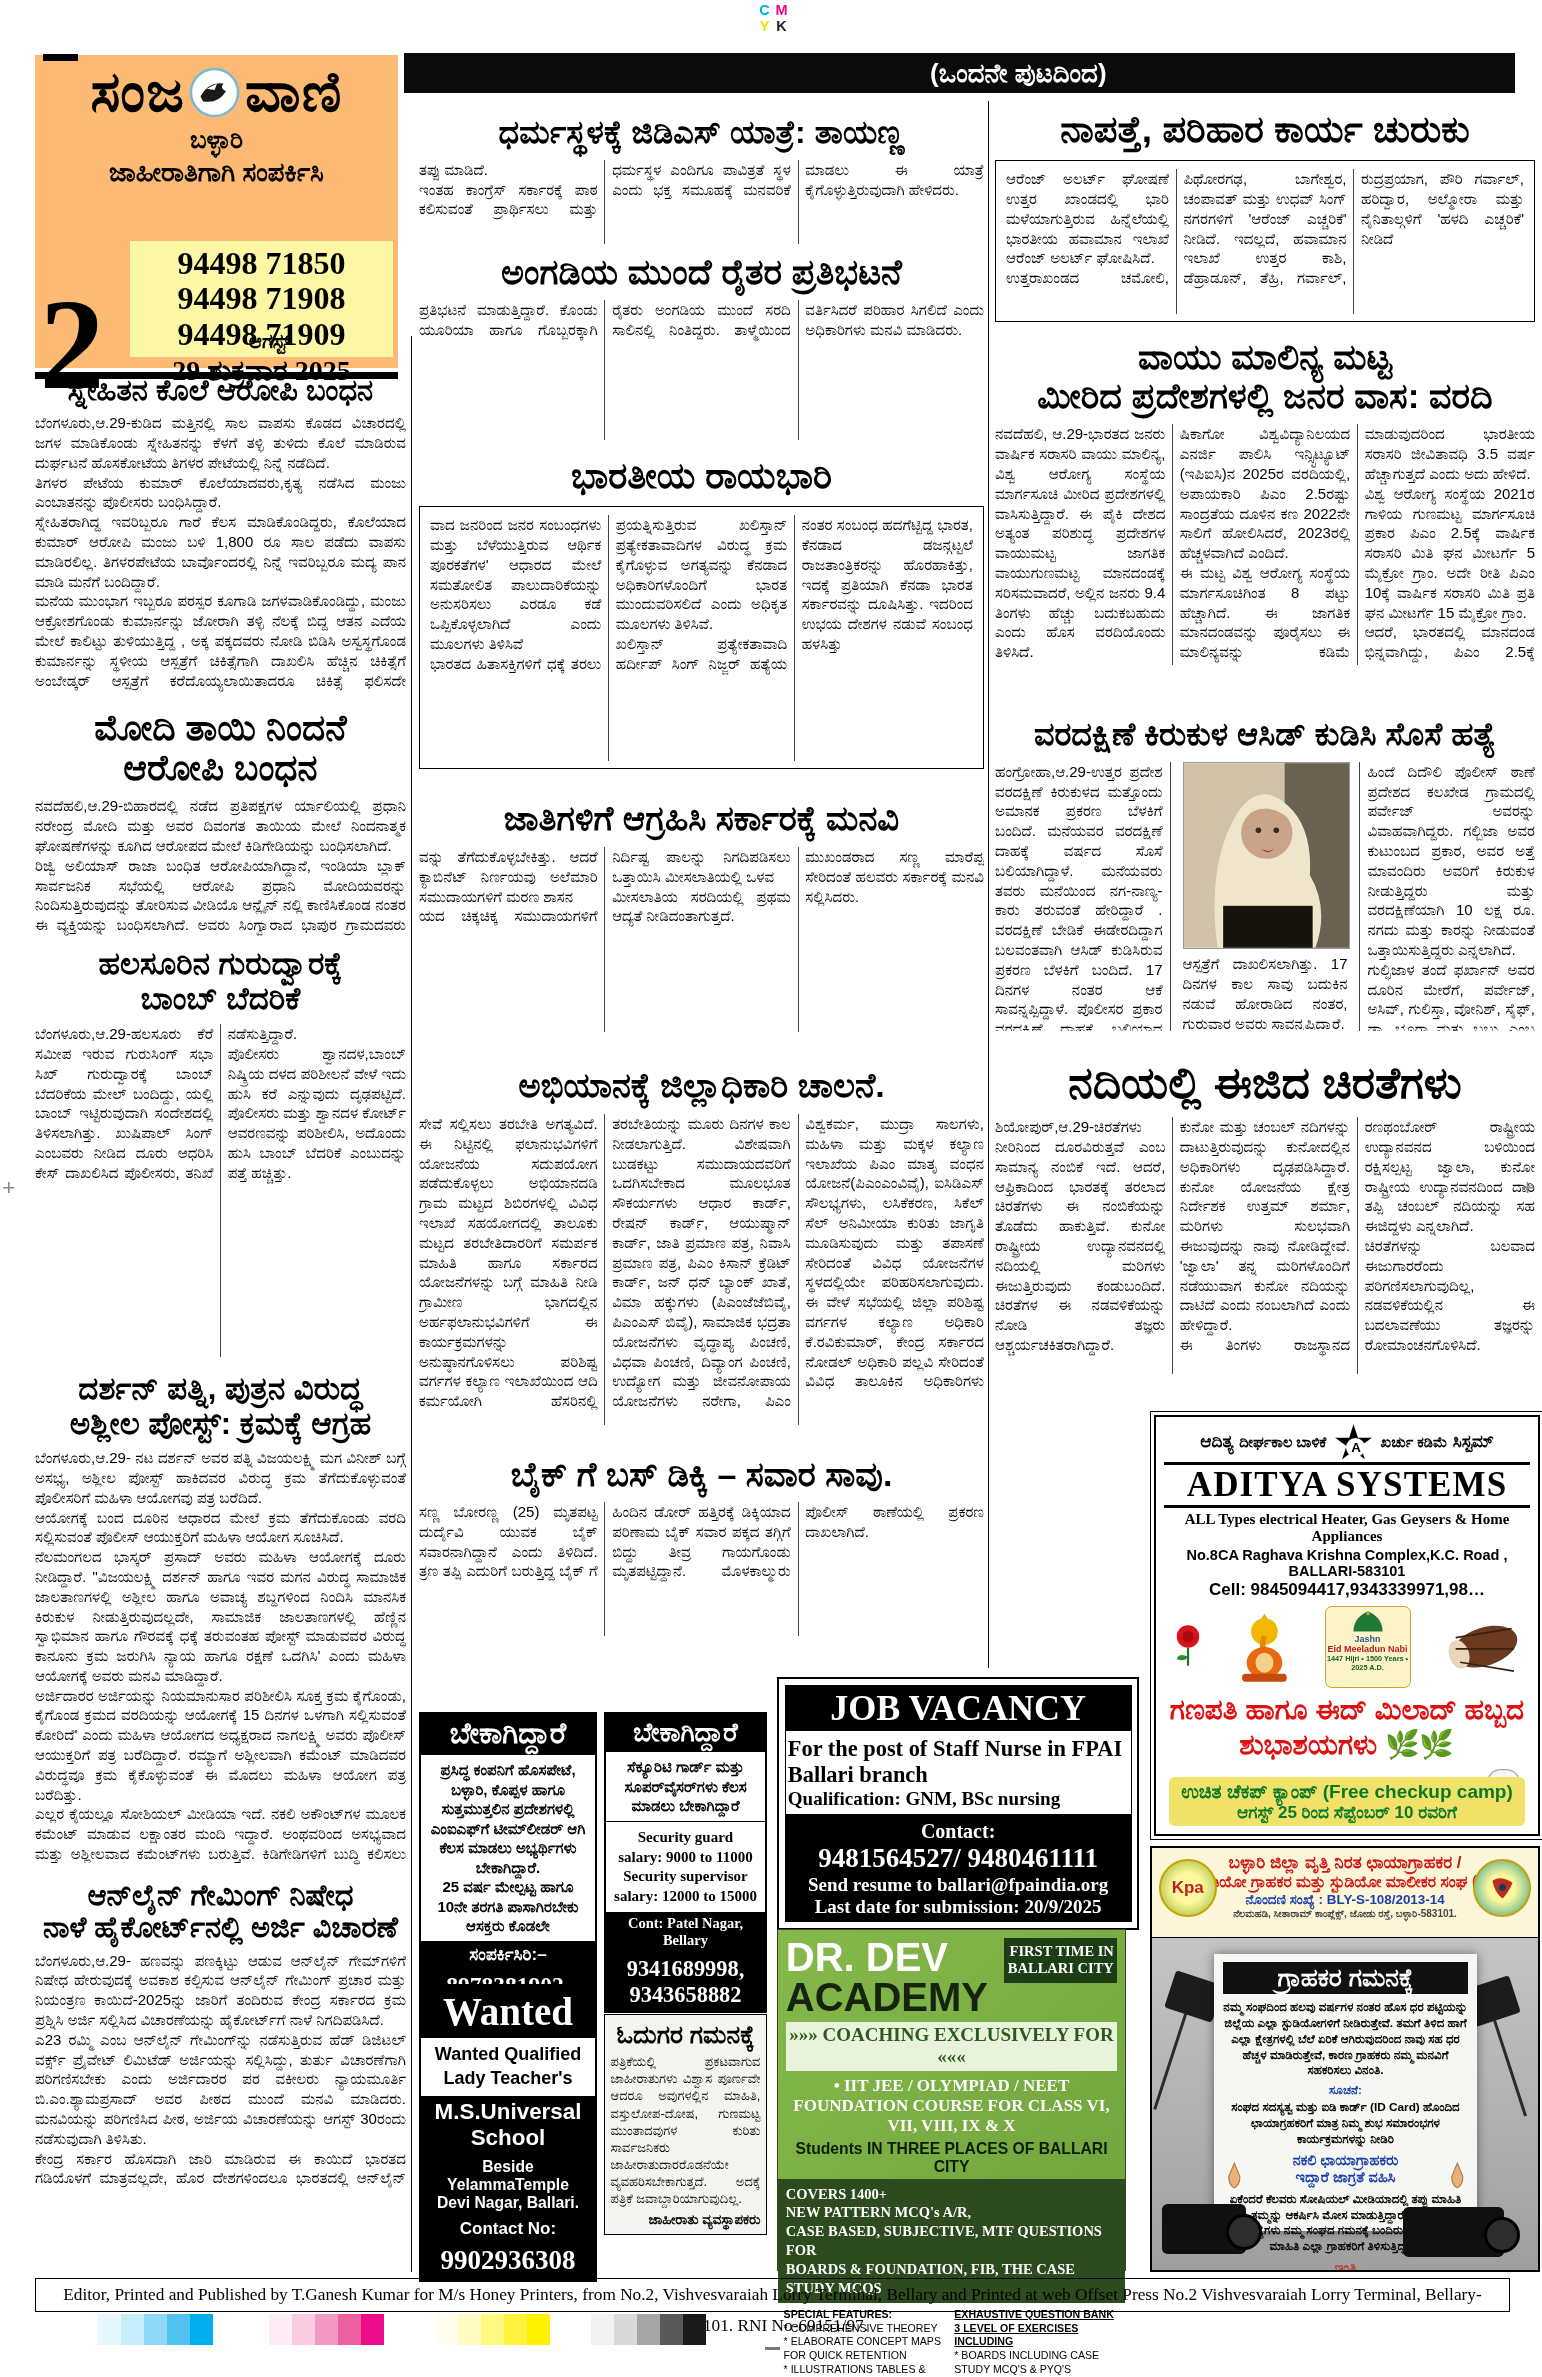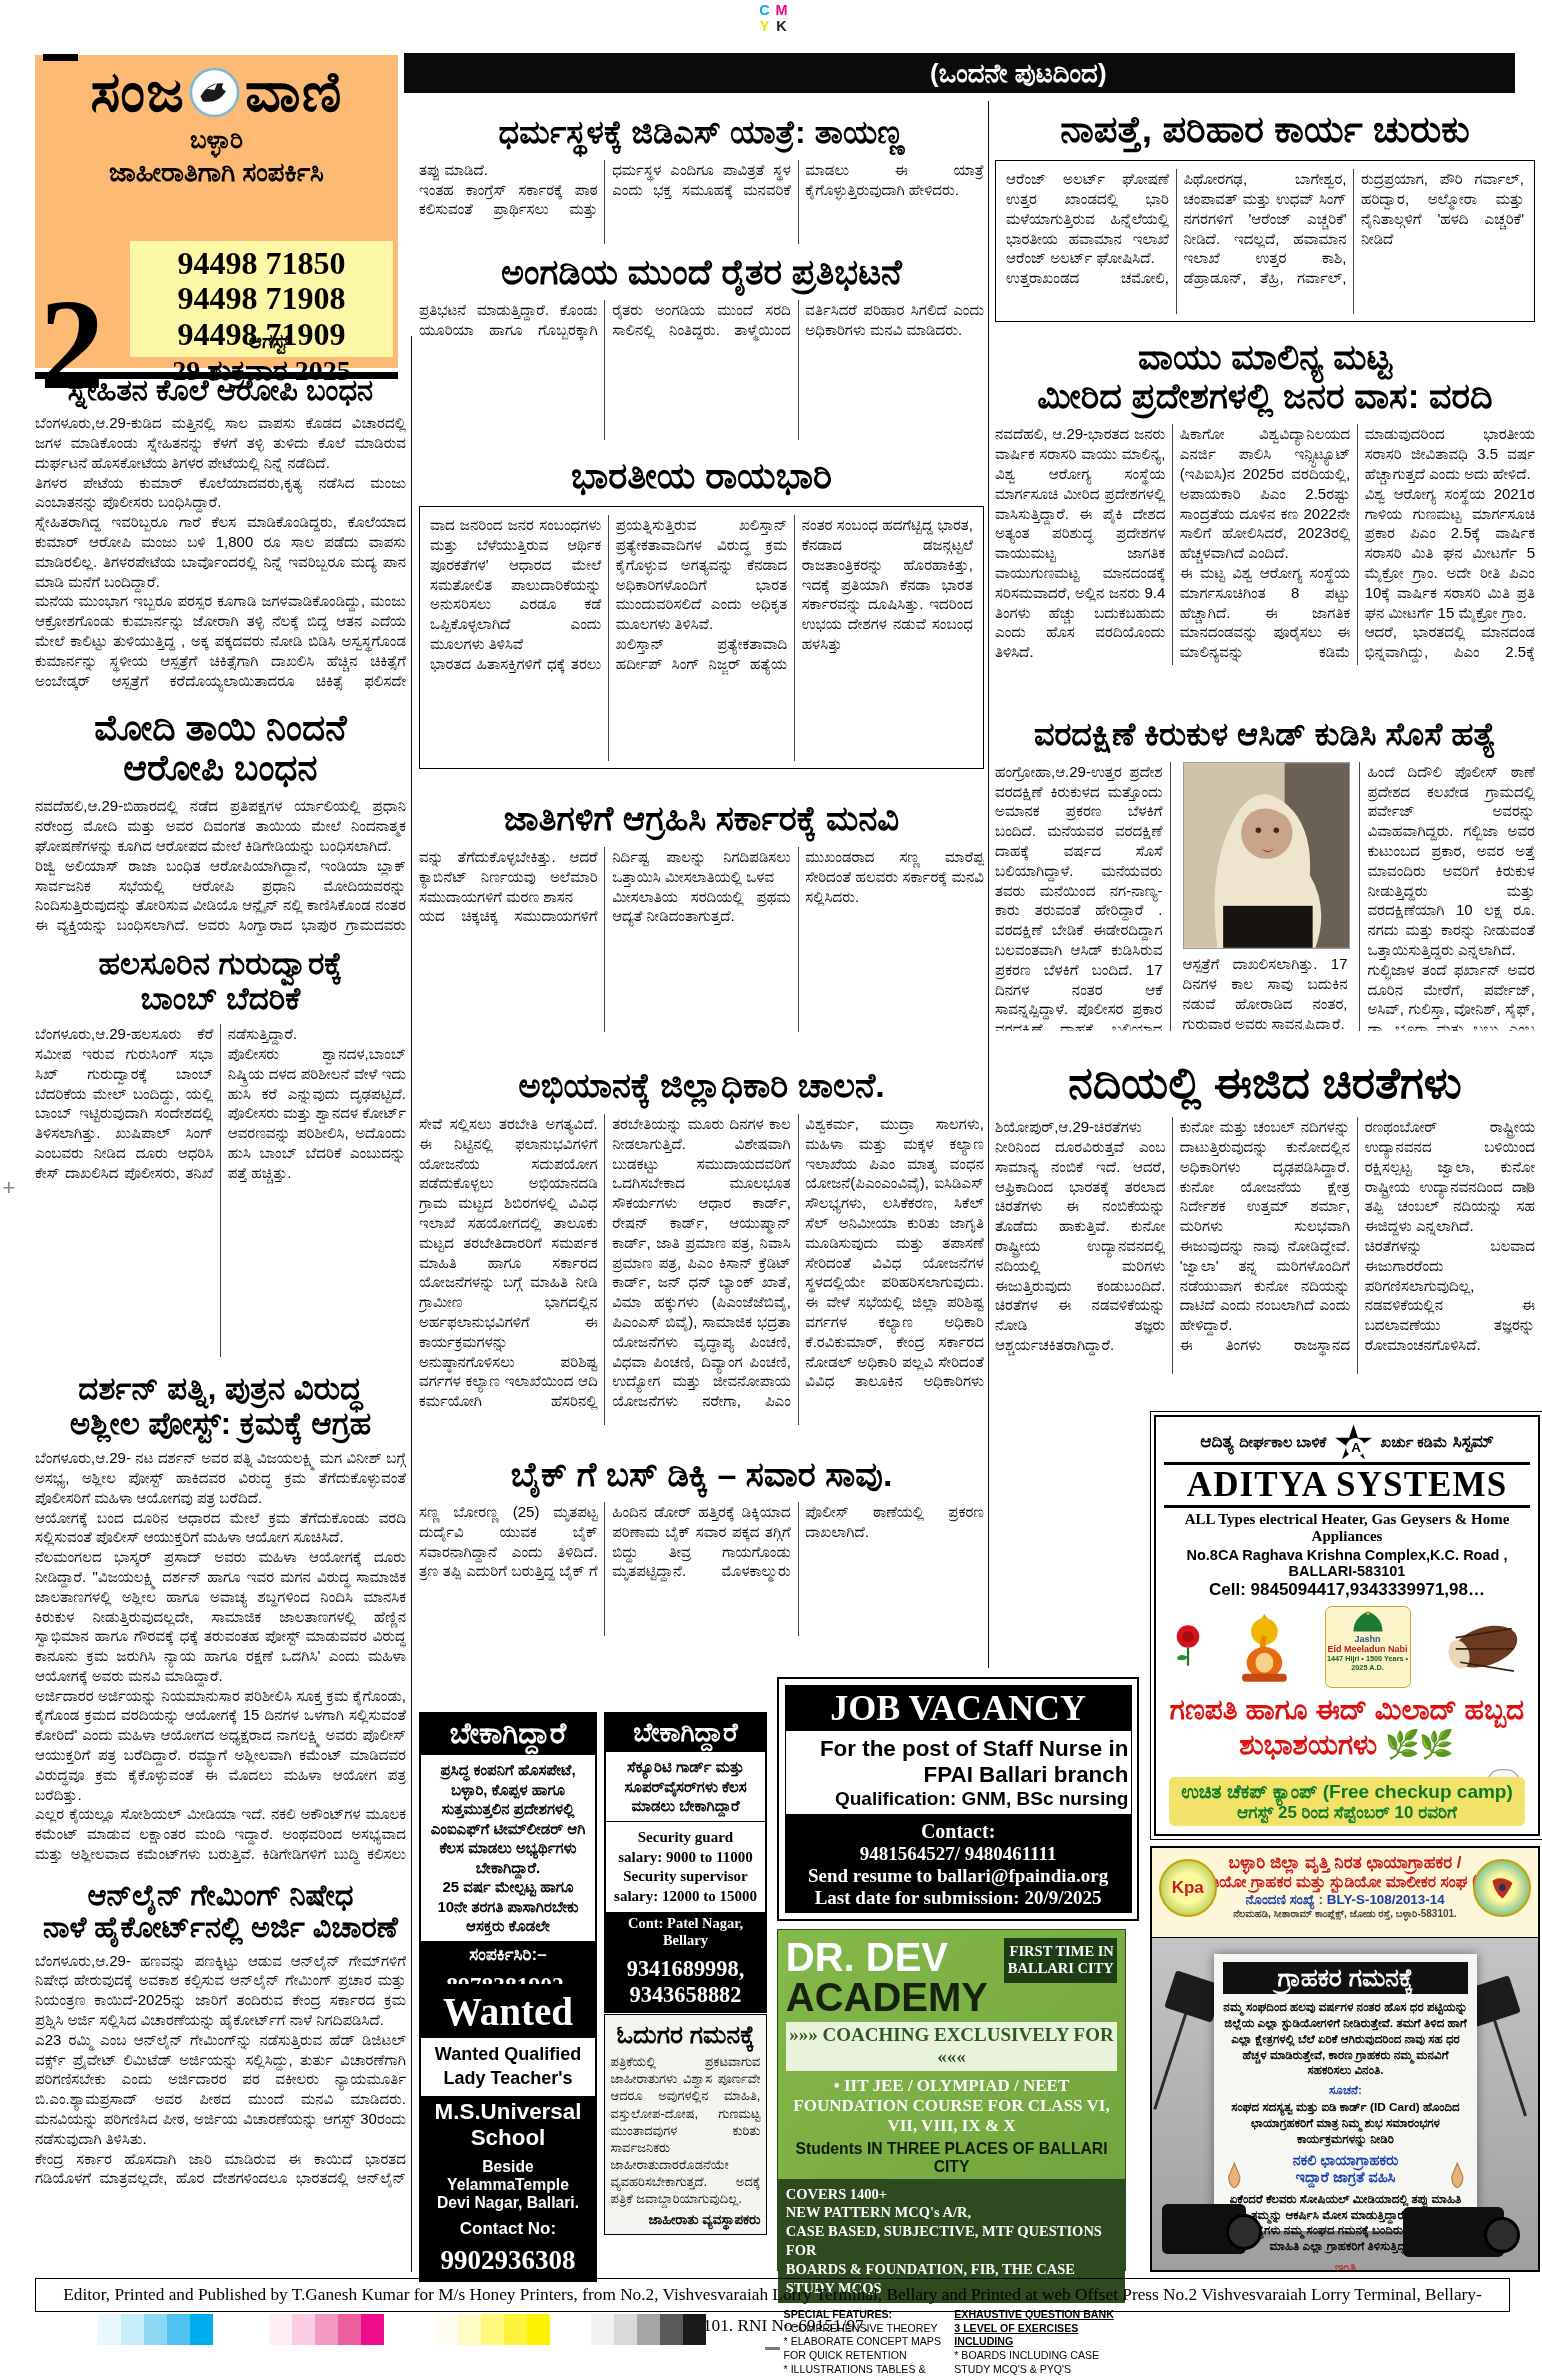--- a/index.html
+++ b/index.html
@@ -27,21 +27,21 @@
   #masthead .dateline{position:absolute;left:95px;top:280px;width:263px;font-size:28px;font-weight:800;padding-top:20px}
   
   #topbar{left:404px;top:53px;width:1111px;height:40px;background:#0b0b0b;color:#fff;
           font-size:26px;font-weight:700;line-height:40px;padding-left:526px;box-sizing:border-box}
   
   #cmyk{left:756px;top:3.4px;width:36px;height:32px;font-size:14.5px;font-weight:800;line-height:15.7px}
   #cmyk span{display:inline-block;width:17px;text-align:center}
   .blackhead{background:#000;color:#fff;text-align:center;font-weight:800}
   .jv{border:2.8px solid #000;padding:5.6px;background:#fff}
   .jv .jv-head{font-size:36px;line-height:1.3;font-family:"Liberation Serif",serif}
-  .jv .jv-mid{color:#000;text-align:right;font-family:Liberation Sans, sans-serif;font-weight:800;
+  .jv .jv-mid{color:#000;text-align:left;font-family:Liberation Serif, serif;font-weight:800;
               border:1.7px solid #000;border-top:none;padding:4.5px 2.2px}
   .jv .jv-bot{background:#000;color:#fff;text-align:center;font-family:"Liberation Serif",serif;
               font-weight:800;padding:4.5px 2.2px}
   .dd{background:linear-gradient(135deg,#86b94b,#6ea23c);border:1.1px solid #2c4a1a}
   .dd .t1{font-size:40px;font-weight:900;color:#fff;line-height:1}
   .dd .t2{font-size:40px;font-weight:900;color:#16230e;line-height:1}
   .dd .first{position:absolute;right:7.8px;top:7.8px;width:106px;background:#1d3d14;color:#fff;
              text-align:right;font-size:14.5px;font-weight:700;font-family:"Liberation Serif",serif;padding:5.6px 3.4px}
   .dd .band{background:#e9f2da;color:#2c5a1d;text-align:center;font-size:19px;font-weight:800;
             font-family:"Liberation Serif",serif;margin:5.6px 0;padding:2.2px 0}
@@ -298,21 +298,21 @@
   </div>
 
   <div class="abs jv" style="left:777px;top:1677px;width:347px">
     <div class="blackhead jv-head">JOB VACANCY</div>
     <div class="jv-mid">
       <div style="font-size:22.4px">For the post of Staff Nurse in FPAI Ballari branch</div>
       <div style="font-size:19px">Qualification: GNM, BSc nursing</div>
     </div>
     <div class="jv-bot">
       <div style="font-size:20px">Contact:</div>
-      <div style="font-size:19px">9481564527/ 9480461111</div>
+      <div style="font-size:27px">9481564527/ 9480461111</div>
       <div style="font-size:19px">Send resume to ballari@fpaindia.org</div>
       <div style="font-size:19px">Last date for submission: 20/9/2025</div>
     </div>
   </div>
 
   <div class="abs dd" style="left:777px;top:1929px;width:347px;height:340px">
     <div style="position:relative;padding:6.7px 7.8px 3.4px">
       <div class="t1">DR. DEV</div>
       <div class="t2">ACADEMY</div>
       <div class="first">FIRST TIME IN BALLARI CITY</div>

